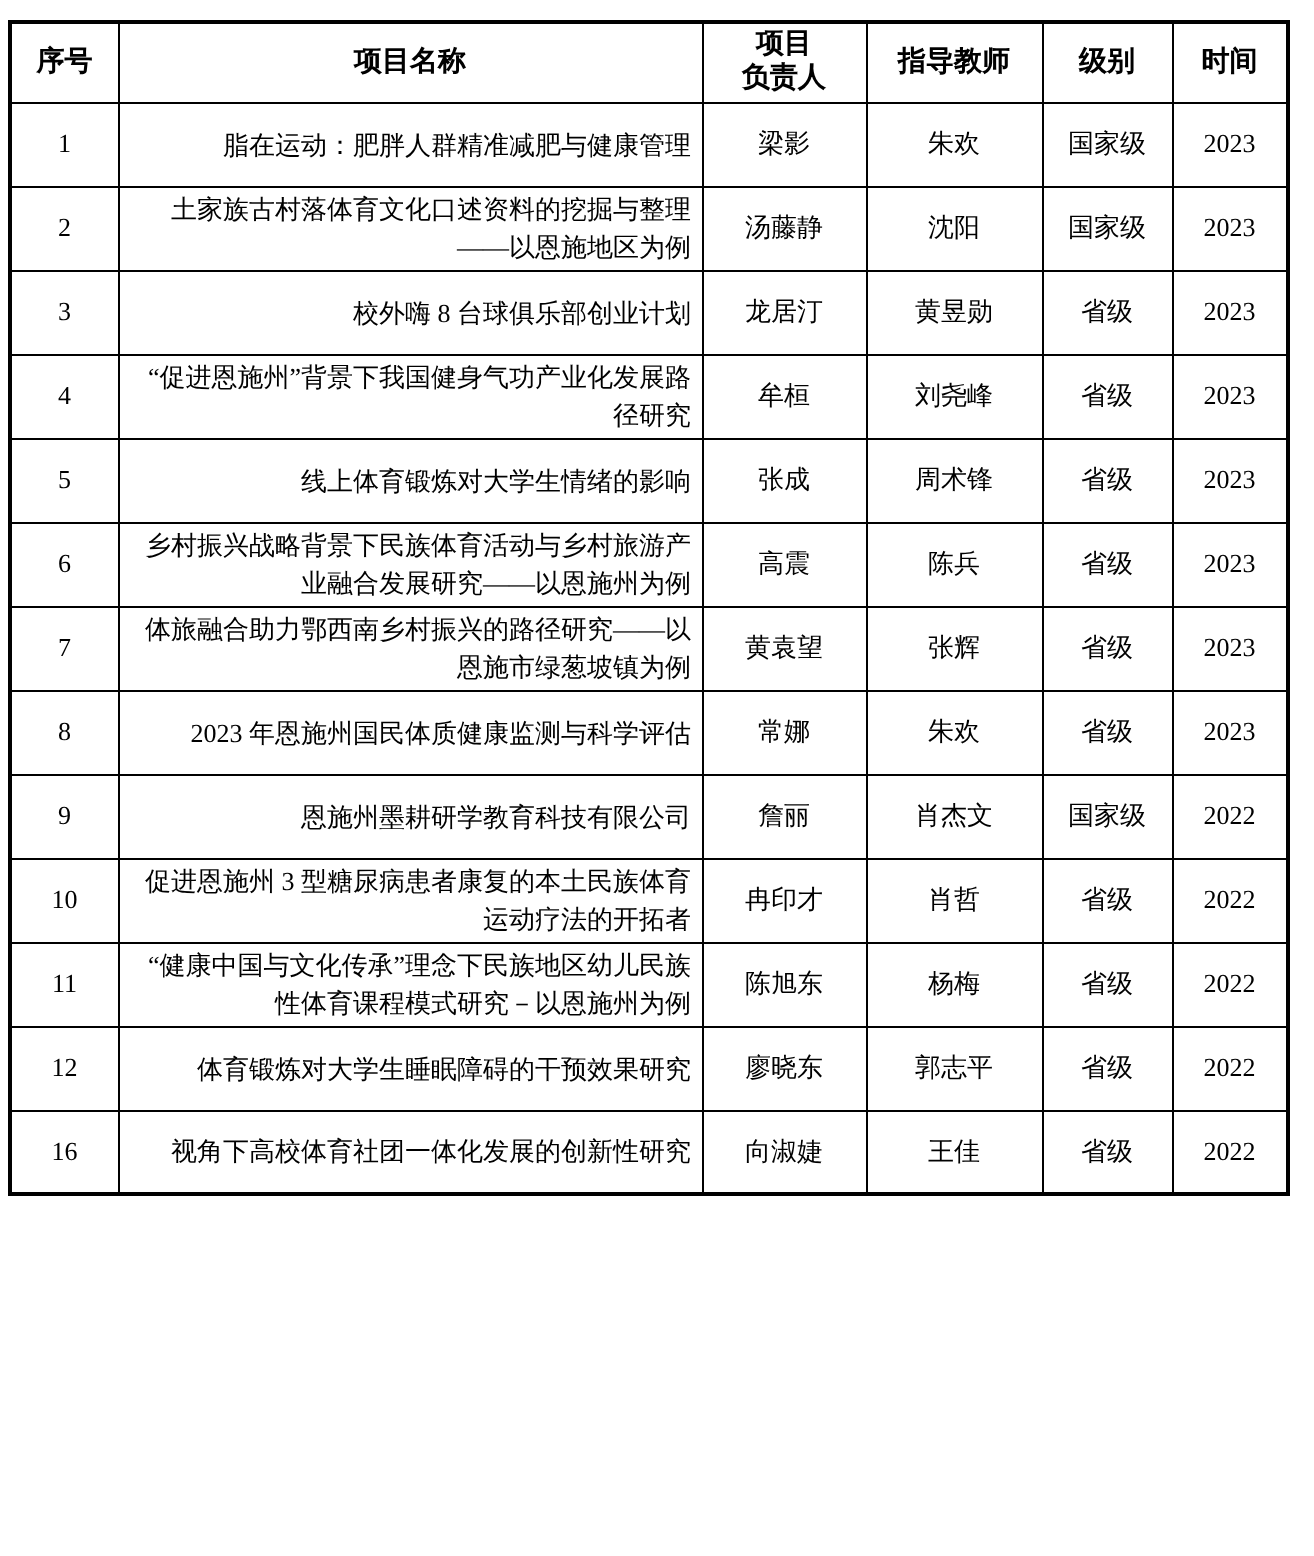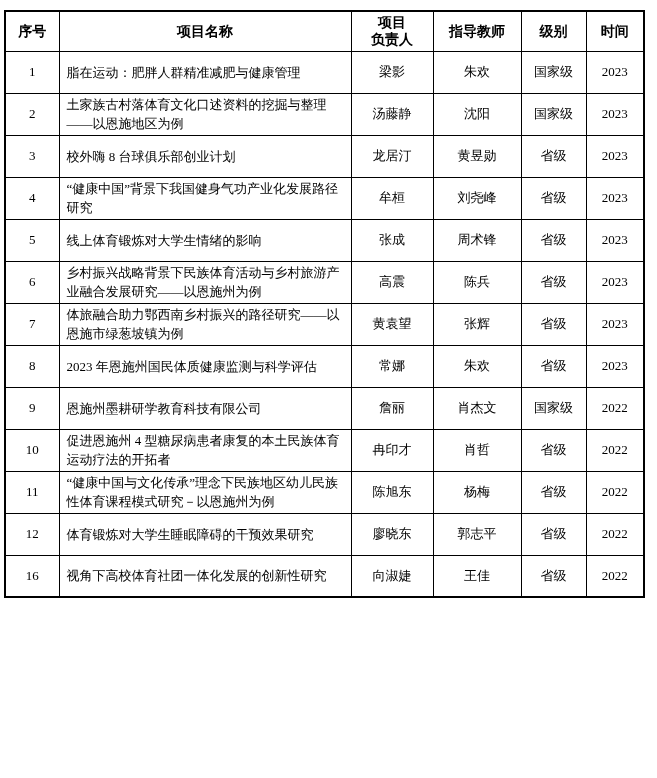--- a/index.html
+++ b/index.html
@@ -40,21 +40,21 @@
     white-space: pre-line;
     line-height: 17px;
     padding: 1px 2px;
   }
   td.c-no {
     text-align: center;
     font-size: 13px;
     padding: 1px 2px;
   }
   td.c-name {
-    text-align: left;
+    text-align: right;
     font-size: 13px;
     line-height: 19px;
     padding: 1px 5px 1px 7px;
   }
   td.c-leader, td.c-advisor, td.c-level, td.c-year {
     text-align: center;
     font-size: 13px;
     padding: 1px 2px;
   }
 </style>
@@ -102,21 +102,21 @@
         <tr>
           <td class="c-no">3</td>
           <td class="c-name">校外嗨 8 台球俱乐部创业计划</td>
           <td class="c-leader">龙居汀</td>
           <td class="c-advisor">黄昱勋</td>
           <td class="c-level">省级</td>
           <td class="c-year">2023</td>
         </tr>
         <tr>
           <td class="c-no">4</td>
-          <td class="c-name">“健康中国”背景下我国健身气功产业化发展路径研究</td>
+          <td class="c-name">“促进恩施州”背景下我国健身气功产业化发展路径研究</td>
           <td class="c-leader">牟桓</td>
           <td class="c-advisor">刘尧峰</td>
           <td class="c-level">省级</td>
           <td class="c-year">2023</td>
         </tr>
         <tr>
           <td class="c-no">5</td>
           <td class="c-name">线上体育锻炼对大学生情绪的影响</td>
           <td class="c-leader">张成</td>
           <td class="c-advisor">周术锋</td>
@@ -150,21 +150,21 @@
         <tr>
           <td class="c-no">9</td>
           <td class="c-name">恩施州墨耕研学教育科技有限公司</td>
           <td class="c-leader">詹丽</td>
           <td class="c-advisor">肖杰文</td>
           <td class="c-level">国家级</td>
           <td class="c-year">2022</td>
         </tr>
         <tr>
           <td class="c-no">10</td>
-          <td class="c-name">促进恩施州 4 型糖尿病患者康复的本土民族体育运动疗法的开拓者</td>
+          <td class="c-name">促进恩施州 3 型糖尿病患者康复的本土民族体育运动疗法的开拓者</td>
           <td class="c-leader">冉印才</td>
           <td class="c-advisor">肖哲</td>
           <td class="c-level">省级</td>
           <td class="c-year">2022</td>
         </tr>
         <tr>
           <td class="c-no">11</td>
           <td class="c-name">“健康中国与文化传承”理念下民族地区幼儿民族性体育课程模式研究－以恩施州为例</td>
           <td class="c-leader">陈旭东</td>
           <td class="c-advisor">杨梅</td>

